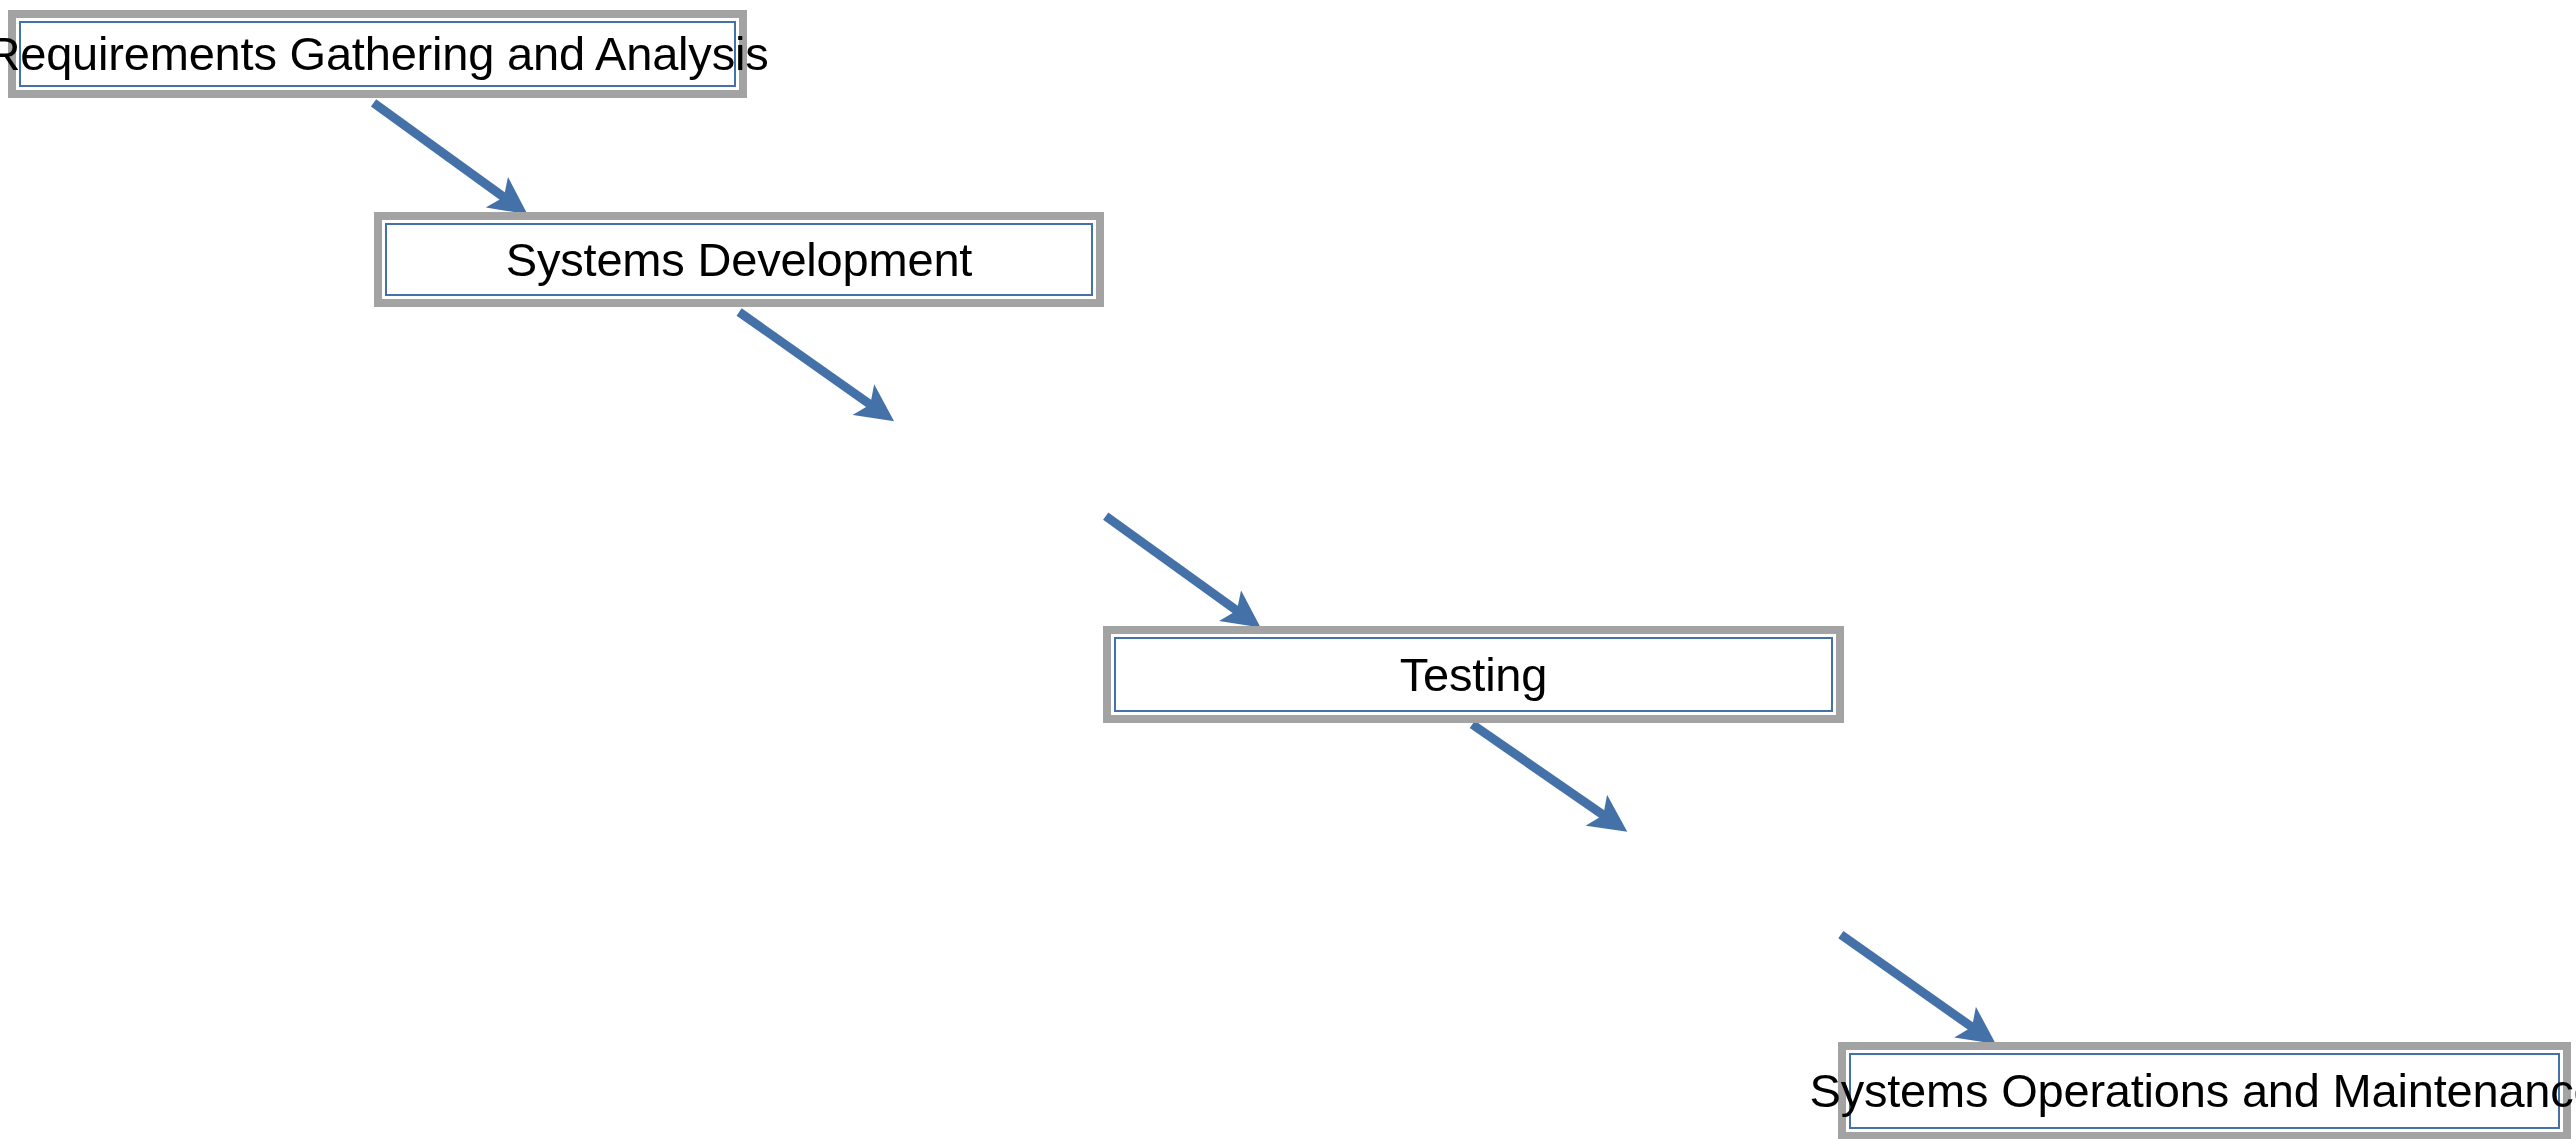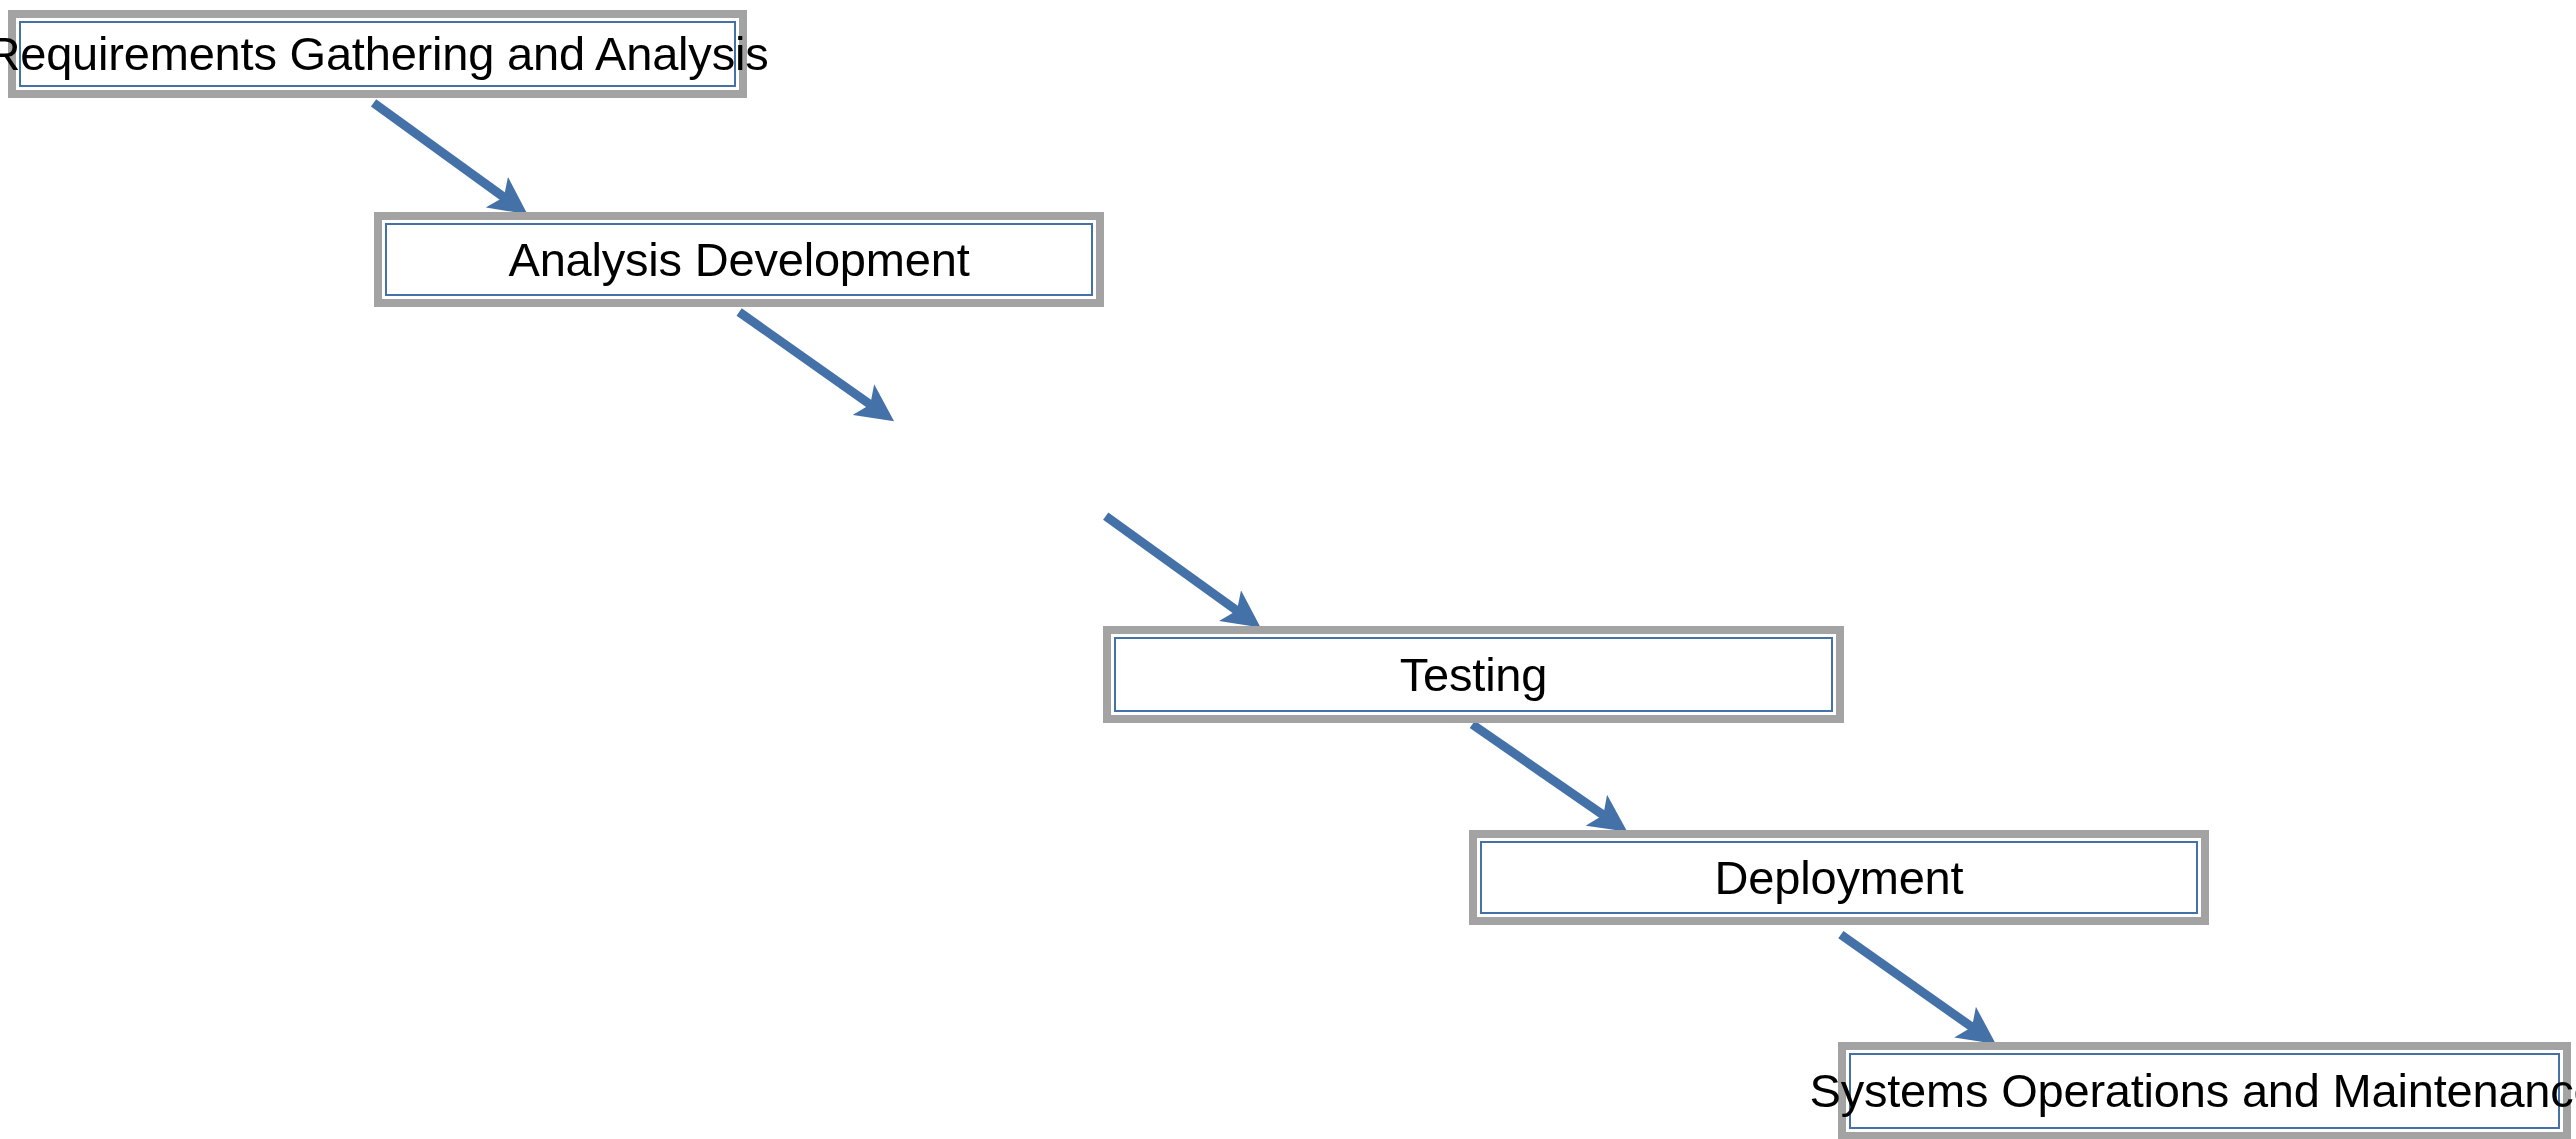--- a/index.html
+++ b/index.html
@@ -88,31 +88,26 @@
   </svg>
 
   <div id="box-layer">
       <div class="stage-box" style="left: 8px; top: 10px; width: 739px; height: 88px;">
         <div class="stage-box-inner">
           <span class="stage-label">Requirements Gathering and Analysis</span>
         </div>
       </div>
       <div class="stage-box" style="left: 374px; top: 212px; width: 730px; height: 95px;">
         <div class="stage-box-inner">
-          <span class="stage-label">Analysis Development</span>
+          <span class="stage-label">Systems Development</span>
         </div>
       </div>
       <div class="stage-box" style="left: 1103px; top: 626px; width: 741px; height: 97px;">
         <div class="stage-box-inner">
           <span class="stage-label">Testing</span>
-        </div>
-      </div>
-      <div class="stage-box" style="left: 1469px; top: 830px; width: 740px; height: 95px;">
-        <div class="stage-box-inner">
-          <span class="stage-label">Deployment</span>
         </div>
       </div>
       <div class="stage-box" style="left: 1838px; top: 1042px; width: 733px; height: 98px;">
         <div class="stage-box-inner">
           <span class="stage-label">Systems Operations and Maintenance</span>
         </div>
       </div>
     </div>
 
 </div>

